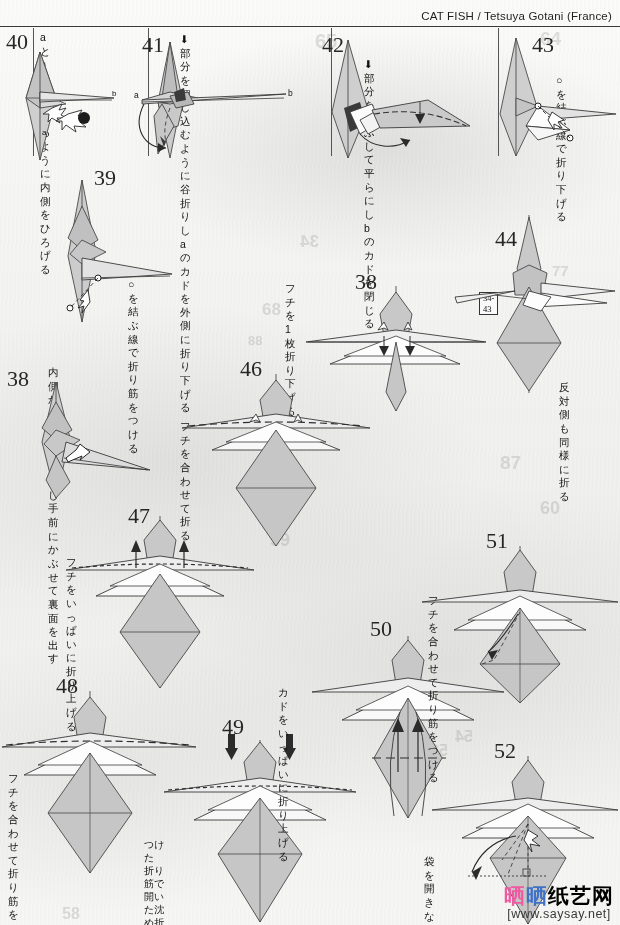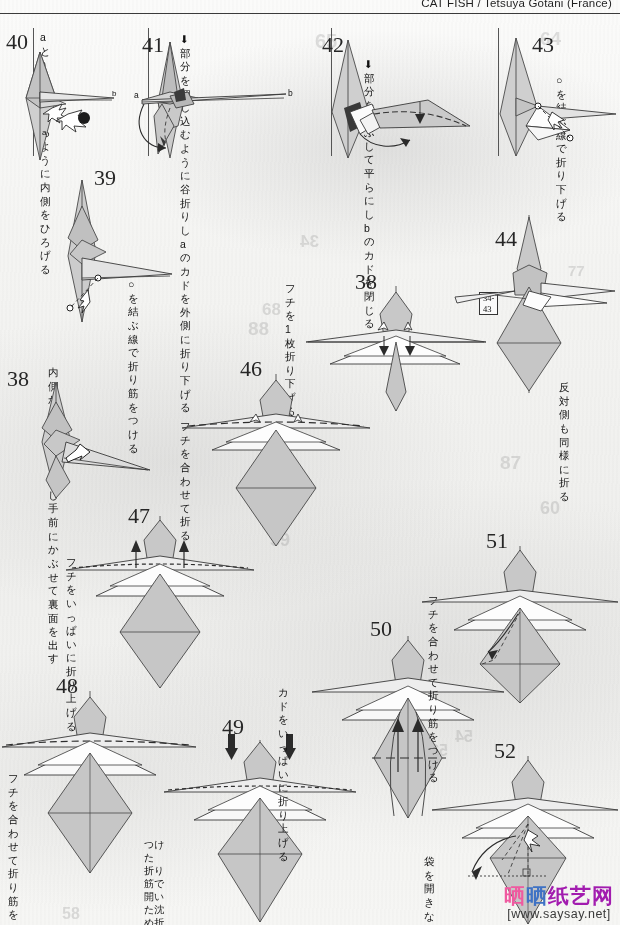--- a/index.html
+++ b/index.html
@@ -24,21 +24,21 @@
     content:"";position:absolute;inset:0;
     background:
       repeating-linear-gradient(92deg, rgba(0,0,0,.012) 0 2px, rgba(255,255,255,.012) 2px 4px);
     pointer-events:none;
   }
   
   .ghost{position:absolute;color:rgba(120,120,120,.22);font-weight:700;pointer-events:none;user-select:none;}
   .ghost.flip{transform:scaleX(-1);}
   
   #header{
-    position:absolute;left:0;top:0;width:620px;height:14px;
+    position:absolute;left:0;top:0;width:620px;height:27px;
     border-bottom:1.6px solid #3b3b3b;
     box-sizing:border-box;
   }
   #header .title{
     position:absolute;right:8px;bottom:4px;
     font-size:11.5px;letter-spacing:.2px;color:#1f1f1f;white-space:nowrap;
   }
   
   .step{position:absolute;}
   .num{
@@ -60,43 +60,43 @@
   
   .vrule{position:absolute;width:1px;background:#555;}
   
   .fig{position:absolute;}
   .fig svg{display:block;overflow:visible;}
   
   #wm{position:absolute;right:6px;bottom:4px;text-align:center;}
   #wm .cn{font-size:21px;font-weight:700;letter-spacing:1px;line-height:1;}
   #wm .cn .p{color:#ef5aa0;}
   #wm .cn .b{color:#3f72c4;}
-  #wm .cn .k{color:#a21caf;}
+  #wm .cn .k{color:#000000;}
   #wm .url{
     font-size:12.5px;color:#3a3a3a;letter-spacing:.5px;margin-top:1px;
     font-family:"Liberation Sans",sans-serif;
   }
 </style>
 </head>
 <body>
 
 <div id="paper"></div>
 
 <div class="ghost" style="left:315px;top:30px;font-size:20px;">65</div>
 <div class="ghost" style="left:540px;top:28px;font-size:19px;">64</div>
 <div class="ghost flip" style="left:300px;top:232px;font-size:17px;">34</div>
-<div class="ghost" style="left:248px;top:318px;font-size:19px;">88</div>
+<div class="ghost" style="left:248px;top:333px;font-size:13px;">88</div>
 <div class="ghost" style="left:500px;top:452px;font-size:19px;">87</div>
 <div class="ghost" style="left:540px;top:498px;font-size:18px;">60</div>
 <div class="ghost" style="left:270px;top:530px;font-size:18px;">59</div>
 <div class="ghost" style="left:62px;top:905px;font-size:16px;text-align:right;">58</div>
 <div class="ghost flip" style="left:455px;top:728px;font-size:16px;">54</div>
 <div class="ghost flip" style="left:430px;top:742px;font-size:16px;">53</div>
 <div class="ghost" style="left:262px;top:300px;font-size:17px;">68</div>
-<div class="ghost" style="left:552px;top:262px;font-size:15px;margin-left:16px;">77</div>
+<div class="ghost" style="left:552px;top:262px;font-size:15px;">77</div>
 <div class="ghost" style="left:418px;top:760px;font-size:15px;">86</div>
 
 <div id="header">
   <div class="title">CAT FISH / Tetsuya Gotani (France)</div>
 </div>
 
 <div class="vrule" style="left:33px;top:28px;height:128px;"></div>
 <div class="vrule" style="left:148px;top:28px;height:128px;"></div>
 <div class="vrule" style="left:331px;top:28px;height:128px;"></div>
 <div class="vrule" style="left:498px;top:28px;height:128px;"></div>

